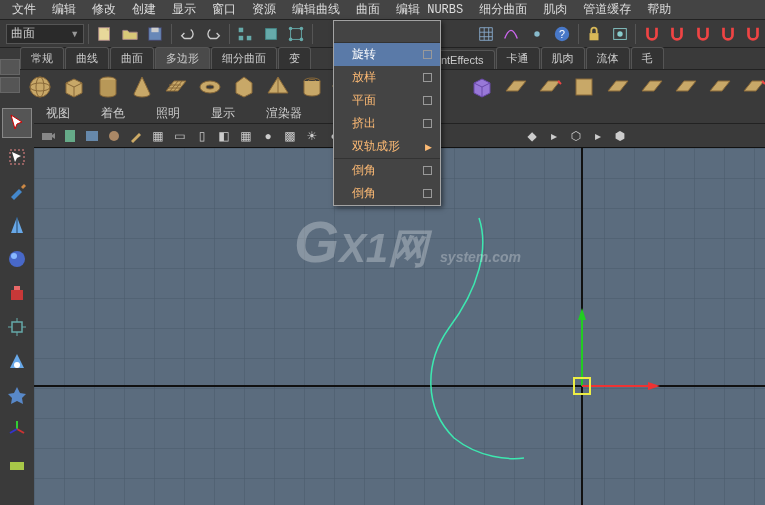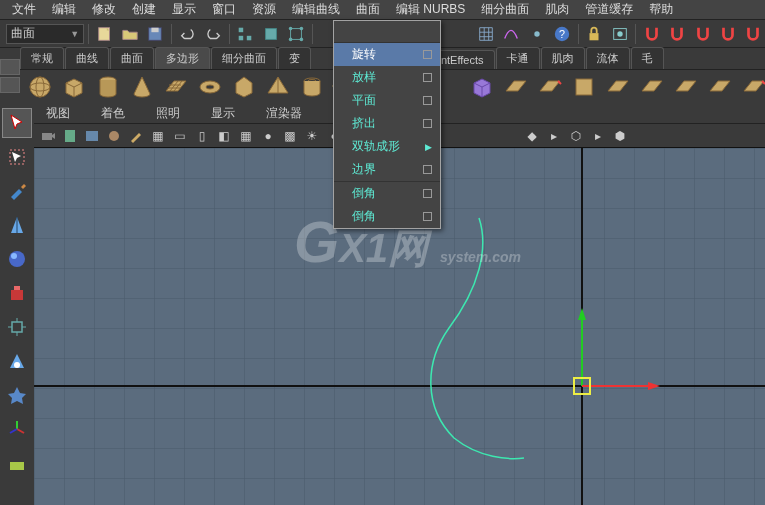--- a/index.html
+++ b/index.html
@@ -7,21 +7,21 @@
   width: 765px; height: 505px;
   background: #3a3a3a;
   font-family: "Microsoft YaHei", sans-serif;
   font-size: 12px; color: #ccc;
   overflow: hidden; position: relative;
 }
 .menubar {
   display: flex; align-items: center;
   background: #444; height: 20px;
   padding-left: 4px; border-bottom: 1px solid #222;
-  position: relative; z-index: 5;
+  position: relative; z-index: 5; font-family: Liberation Mono, monospace;
 }
 .menubar-item {
   padding: 2px 8px; cursor: pointer;
   color: #ddd; font-size: 12px;
 }
 .toolbar1 {
   display: flex; align-items: center;
   background: #3a3a3a; height: 28px;
   padding-left: 6px; gap: 2px;
   border-bottom: 1px solid #222;
@@ -114,21 +114,21 @@
 .dropdown {
   position: absolute; left: 333px; top: 20px;
   background: #444; border: 1px solid #a3a3a3;
   z-index: 100; width: 108px;
   box-shadow: 2px 2px 5px rgba(0,0,0,0.5);
 }
 .dropdown-break { height: 22px; border-bottom: 1px solid #333; }
 .dropdown-item {
   display: flex; align-items: center; justify-content: space-between;
   padding: 3px 8px 3px 18px; font-size: 12px;
-  color: #5eead4;
+  color: #fdba74;
 }
 .dropdown-item.hl { background: #5a7aa8; color: #fff; }
 .dropdown-box {
   width: 9px; height: 9px; border: 1px solid #999;
 }
 .dropdown-arrow { font-size: 9px; }
 </style>
 </head>
 <body>
 
@@ -572,24 +572,20 @@
     <span class="dropdown-box"></span>
   </div>
   <div class="dropdown-item">
     <span>挤出</span>
     <span class="dropdown-box"></span>
   </div>
   <div class="dropdown-item">
     <span>双轨成形</span>
     <span class="dropdown-arrow">▶</span>
   </div>
-  <div class="dropdown-item">
-    <span>边界</span>
-    <span class="dropdown-box"></span>
-  </div>
   <div style="height:1px;background:#333"></div>
   <div class="dropdown-item">
     <span>倒角</span>
     <span class="dropdown-box"></span>
   </div>
   <div class="dropdown-item">
     <span>倒角</span>
     <span class="dropdown-box"></span>
   </div>
 </div>

